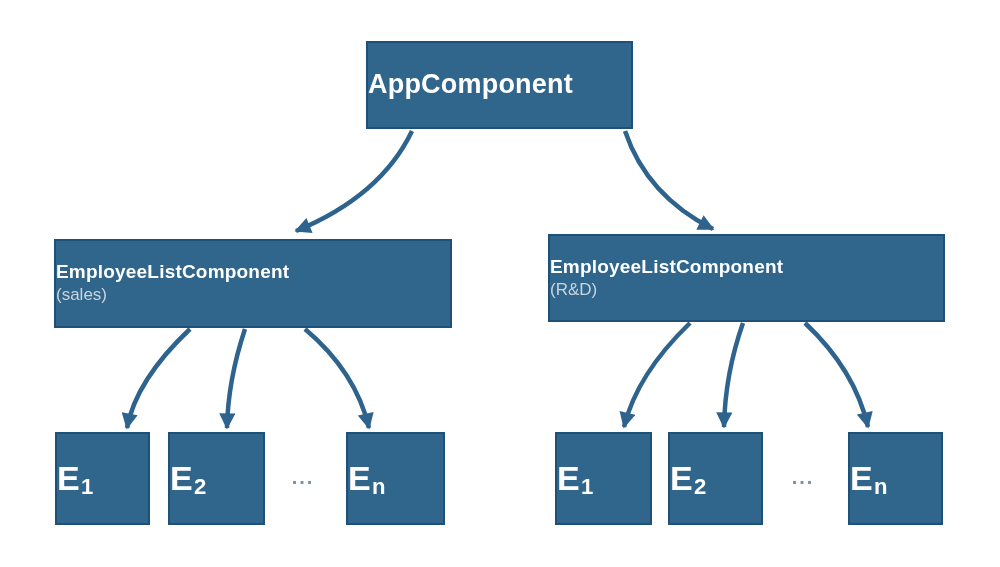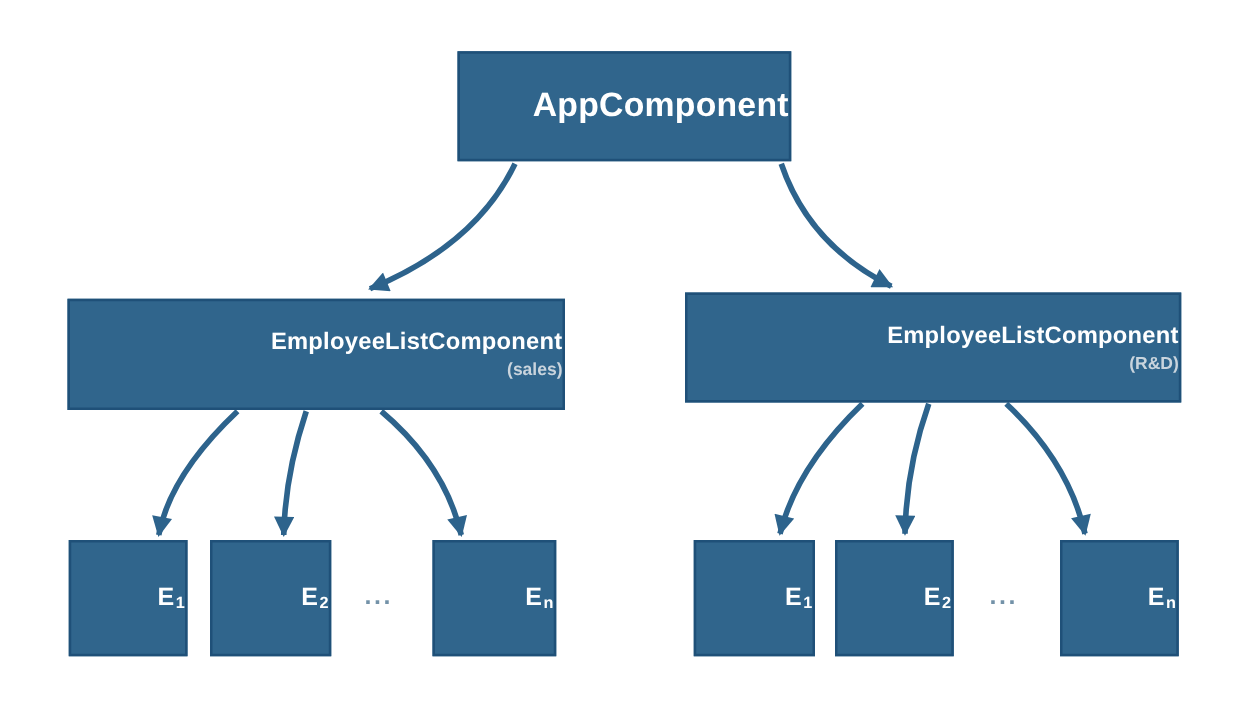--- a/index.html
+++ b/index.html
@@ -26,40 +26,40 @@
     stroke: var(--arrow, #2d638c);
     stroke-width: 4.5;
   }
   .box {
     position: absolute;
     box-sizing: border-box;
     background: var(--box-fill, #30658c);
     border: 2px solid var(--box-border, #1f5078);
     display: flex;
     flex-direction: column;
-    align-items: flex-end;
+    align-items: flex-start;
     justify-content: center;
     text-align: center;
   }
   .box-title {
     color: var(--title-text, #ffffff);
     font-weight: 700;
     font-size: 27px;
     line-height: 1.15;
     letter-spacing: 0.2px;
   }
   .group .box-title { font-size: 19px; }
   .box-subtitle {
     color: var(--subtitle-text, #c9d4dd);
-    font-weight: 700;
-    font-size: 14px;
+    font-weight: 400;
+    font-size: 17px;
     line-height: 1.2;
     margin-top: 2px;
   }
-  .ebox .box-title { font-size: 20px; }
+  .ebox .box-title { font-size: 34px; }
   .ebox sub {
     font-size: 0.65em;
     vertical-align: baseline;
     position: relative;
     bottom: -0.18em;
     margin-left: 1px;
   }
   .dots {
     position: absolute;
     width: 44px;

